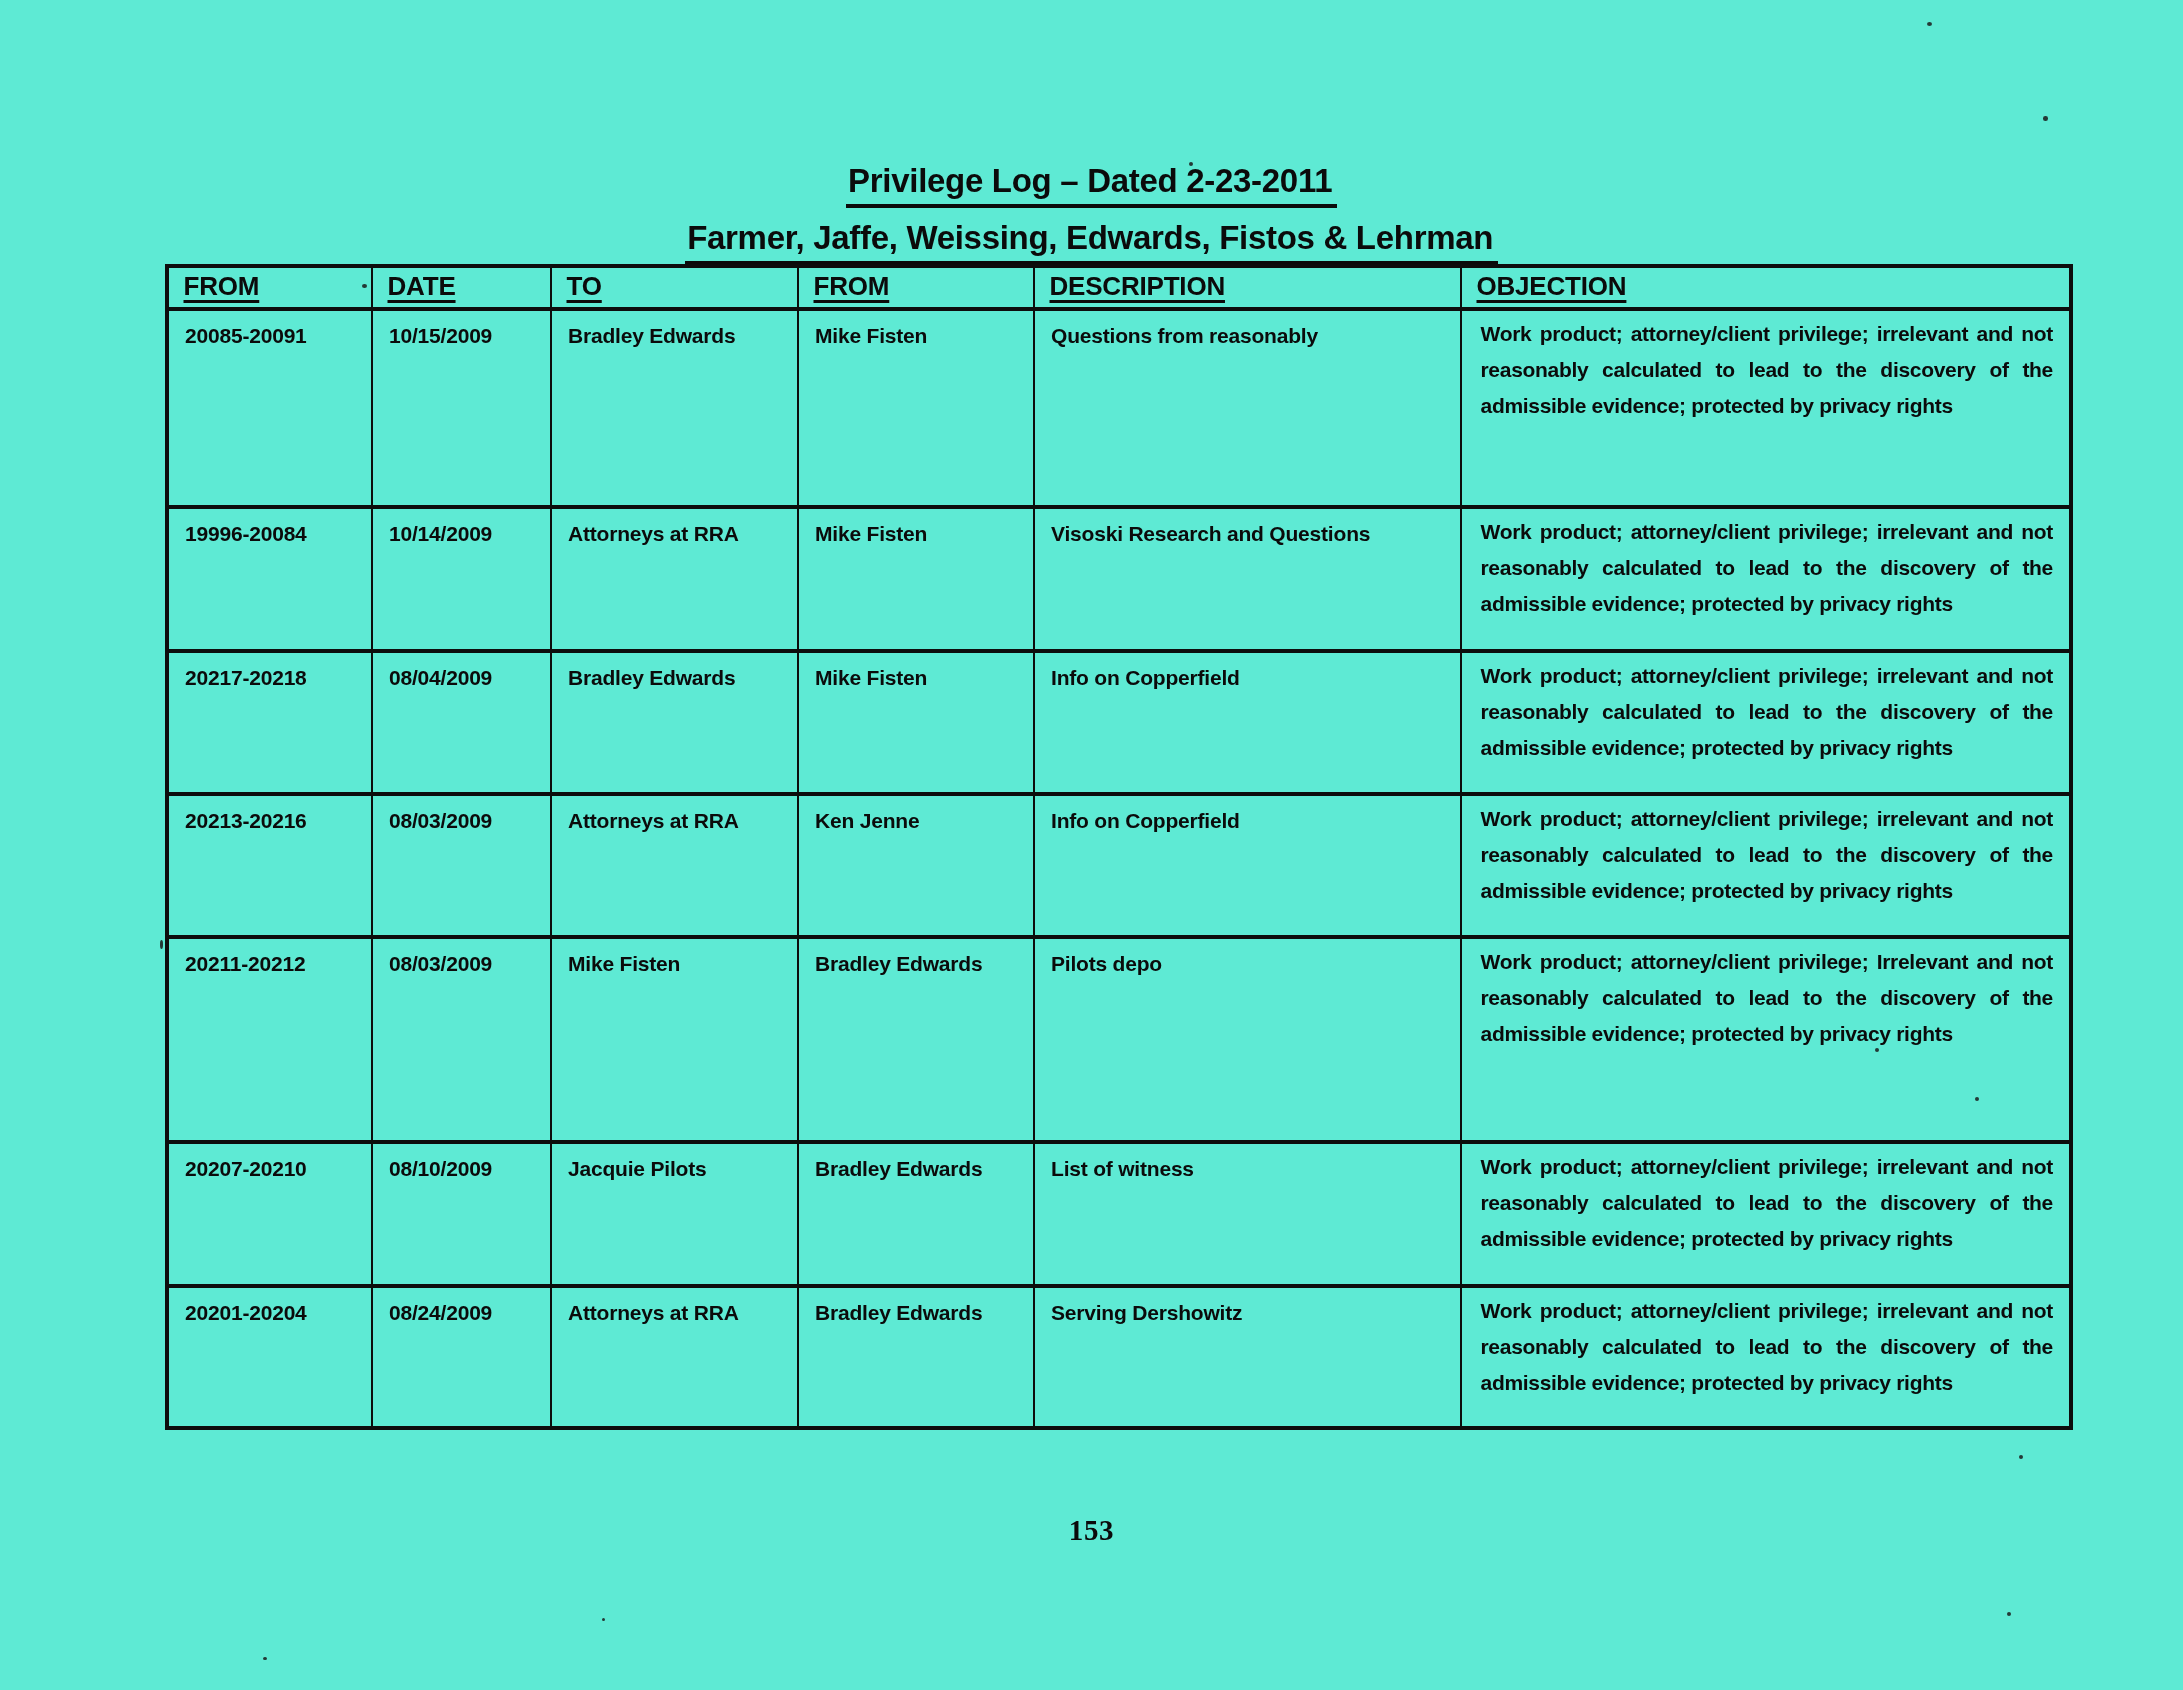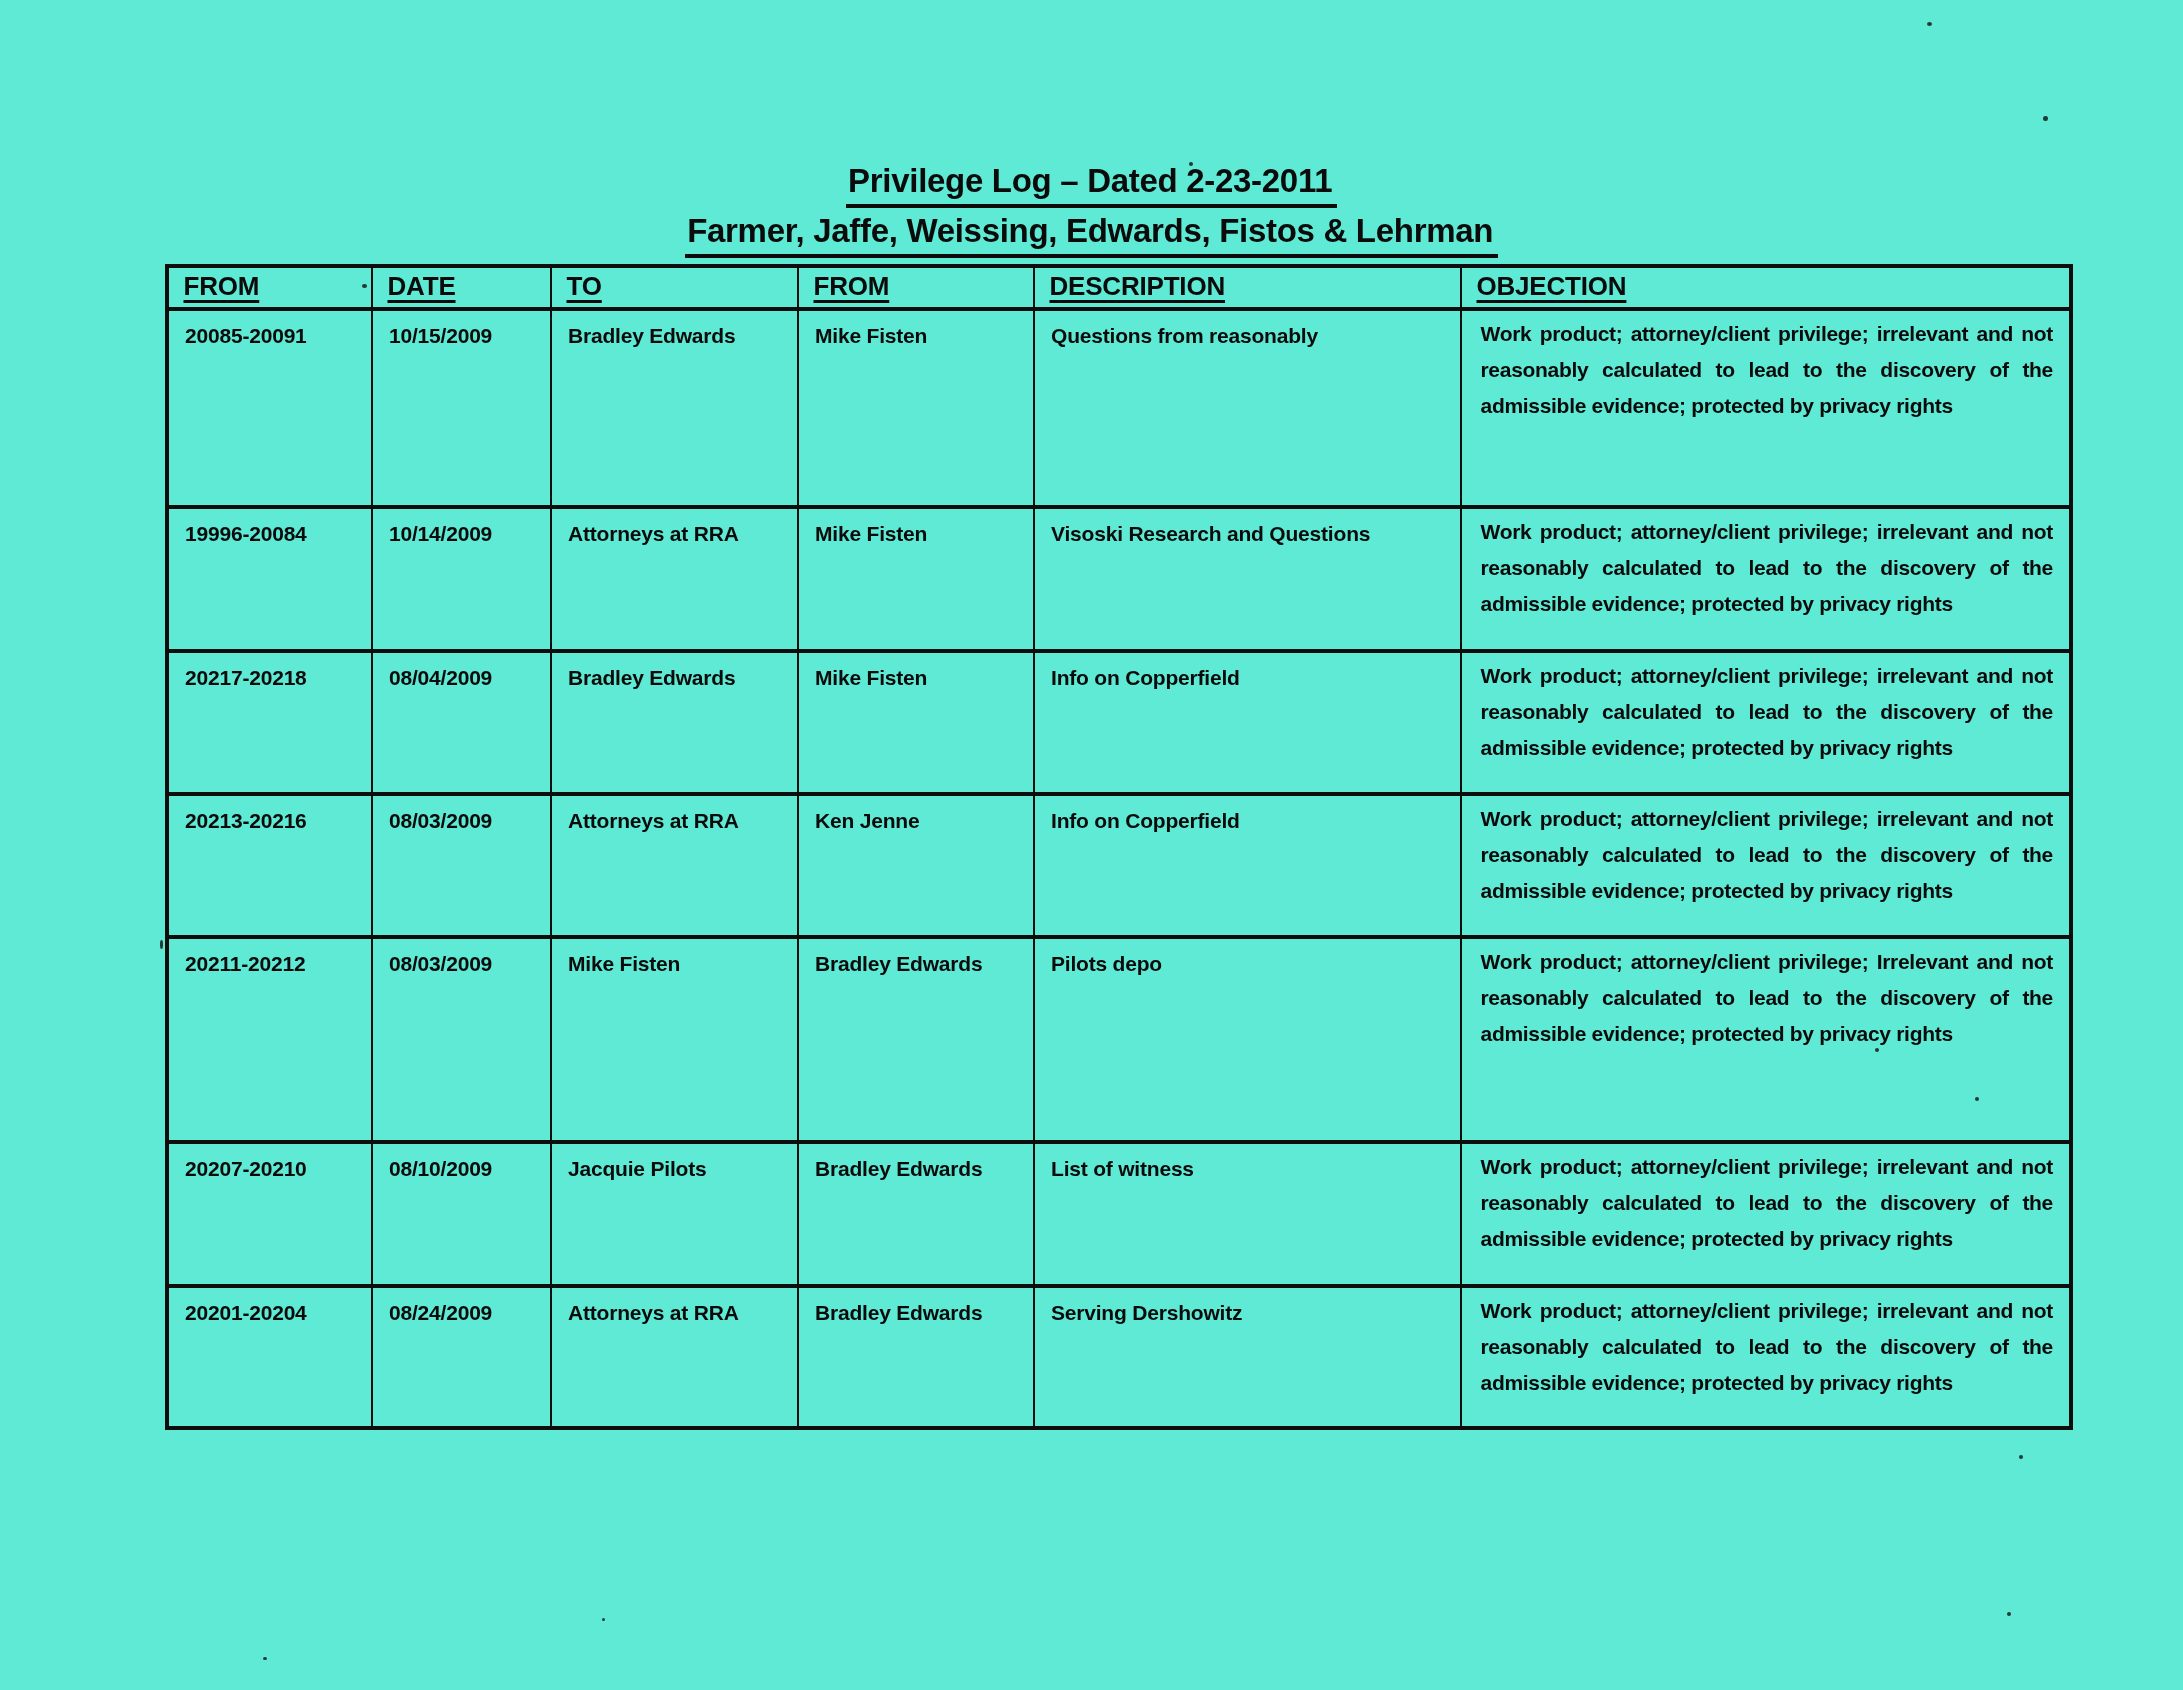--- a/index.html
+++ b/index.html
@@ -21,21 +21,21 @@
     position: absolute;
     top: 160px;
     left: 0;
     width: 100%;
     text-align: center;
   }
   .title-line {
     display: block;
     line-height: 42px;
   }
-  .title-line + .title-line { margin-top: 1px; }
+  .title-line + .title-line { margin-top: 8px; }
   .title-line > span {
     display: inline-block;
     font-size: 33px;
     letter-spacing: -0.3px;
     border-bottom: 4px solid #0b0b0b;
     padding: 0 5.3px 2px 2.6px;
   }
   
   table.log-table {
     position: absolute;
@@ -200,20 +200,21 @@
         <td>20201-20204</td>
         <td>08/24/2009</td>
         <td>Attorneys at RRA</td>
         <td>Bradley Edwards</td>
         <td>Serving Dershowitz</td>
         <td class="objection">Work product; attorney/client privilege; irrelevant and not reasonably calculated to lead to the discovery of the admissible evidence; protected by privacy rights</td>
       </tr>
     </tbody>
   </table>
 
+  <div class="page-number">153</div>
 
   <div class="speck" style="left:1927px; top:22.4px;  width:5.3px;  height:4px;"></div>
   <div class="speck" style="left:2043px; top:116px; width:4.6px;  height:4.6px;"></div>
   <div class="speck" style="left:1189px; top:162px; width:4px;  height:4px;"></div>
   <div class="speck" style="left:362px;  top:284px; width:4.6px;  height:4px;"></div>
   <div class="speck" style="left:160px;  top:940px;width:3.3px;  height:9.2px;"></div>
   <div class="speck" style="left:1875px; top:1048px;width:4px;  height:4px;"></div>
   <div class="speck" style="left:1975px; top:1097px;width:4px;  height:4px;"></div>
   <div class="speck" style="left:1821px; top:1380px;width:4px;  height:4px;"></div>
   <div class="speck" style="left:2019px; top:1455px;width:4px;  height:4px;"></div>

